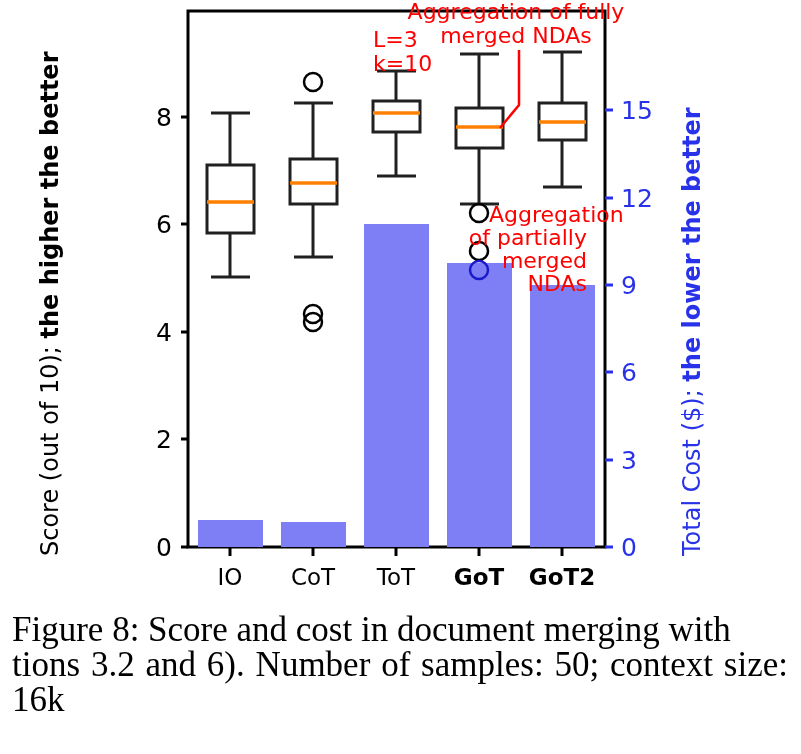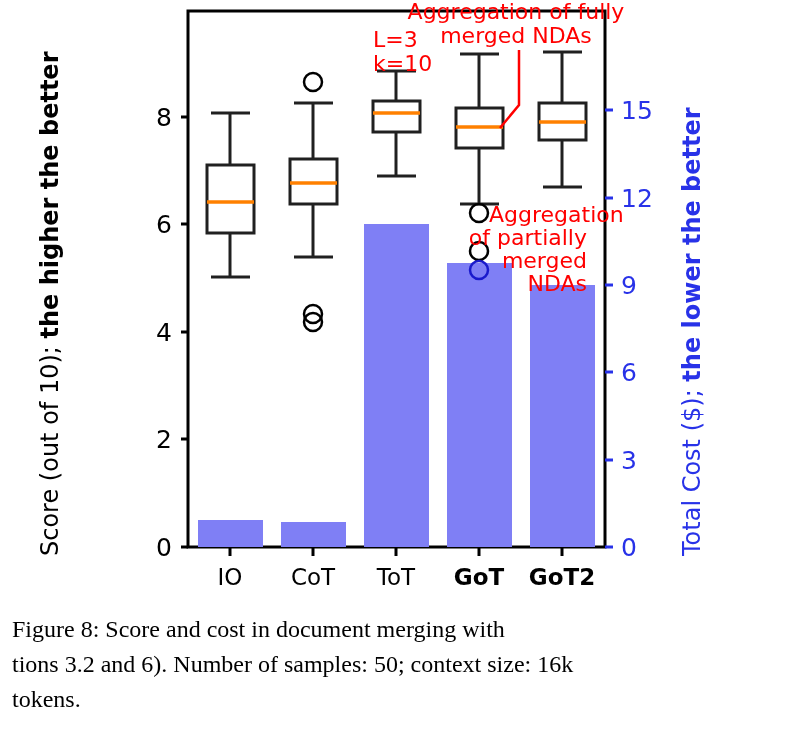--- a/index.html
+++ b/index.html
@@ -26,21 +26,21 @@
     top: 0;
     width: 801px;
     height: 612px;
   }
   .caption {
     position: absolute;
     left: 12px;
     top: 612px;
     width: 776px;
     font-family: "Liberation Serif", serif;
-    font-size: 24px;
+    font-size: 35px;
     line-height: 35px;
     color: #000000;
     text-align: justify;
     text-justify: inter-word;
   }
   .caption .it {
     font-style: italic;
   }
   .caption-line {
     display: block;
@@ -218,16 +218,15 @@
       <text class="xtick-label" x="396" y="585" text-anchor="middle">ToT</text>
       <text class="xtick-label bold" x="479" y="585" text-anchor="middle">GoT</text>
       <text class="xtick-label bold" x="562" y="585" text-anchor="middle">GoT2</text>
     </g>
 
   </svg>
 
   <div class="caption">
     <span class="caption-line">Figure 8:  Score  and  cost  in  document  merging  with</span>
     <span class="caption-line">tions 3.2 and 6). Number of samples: 50; context size: 16k</span>
-    <span class="caption-line">tokens.</span>
   </div>
 
 </div>
 
 </body></html>

